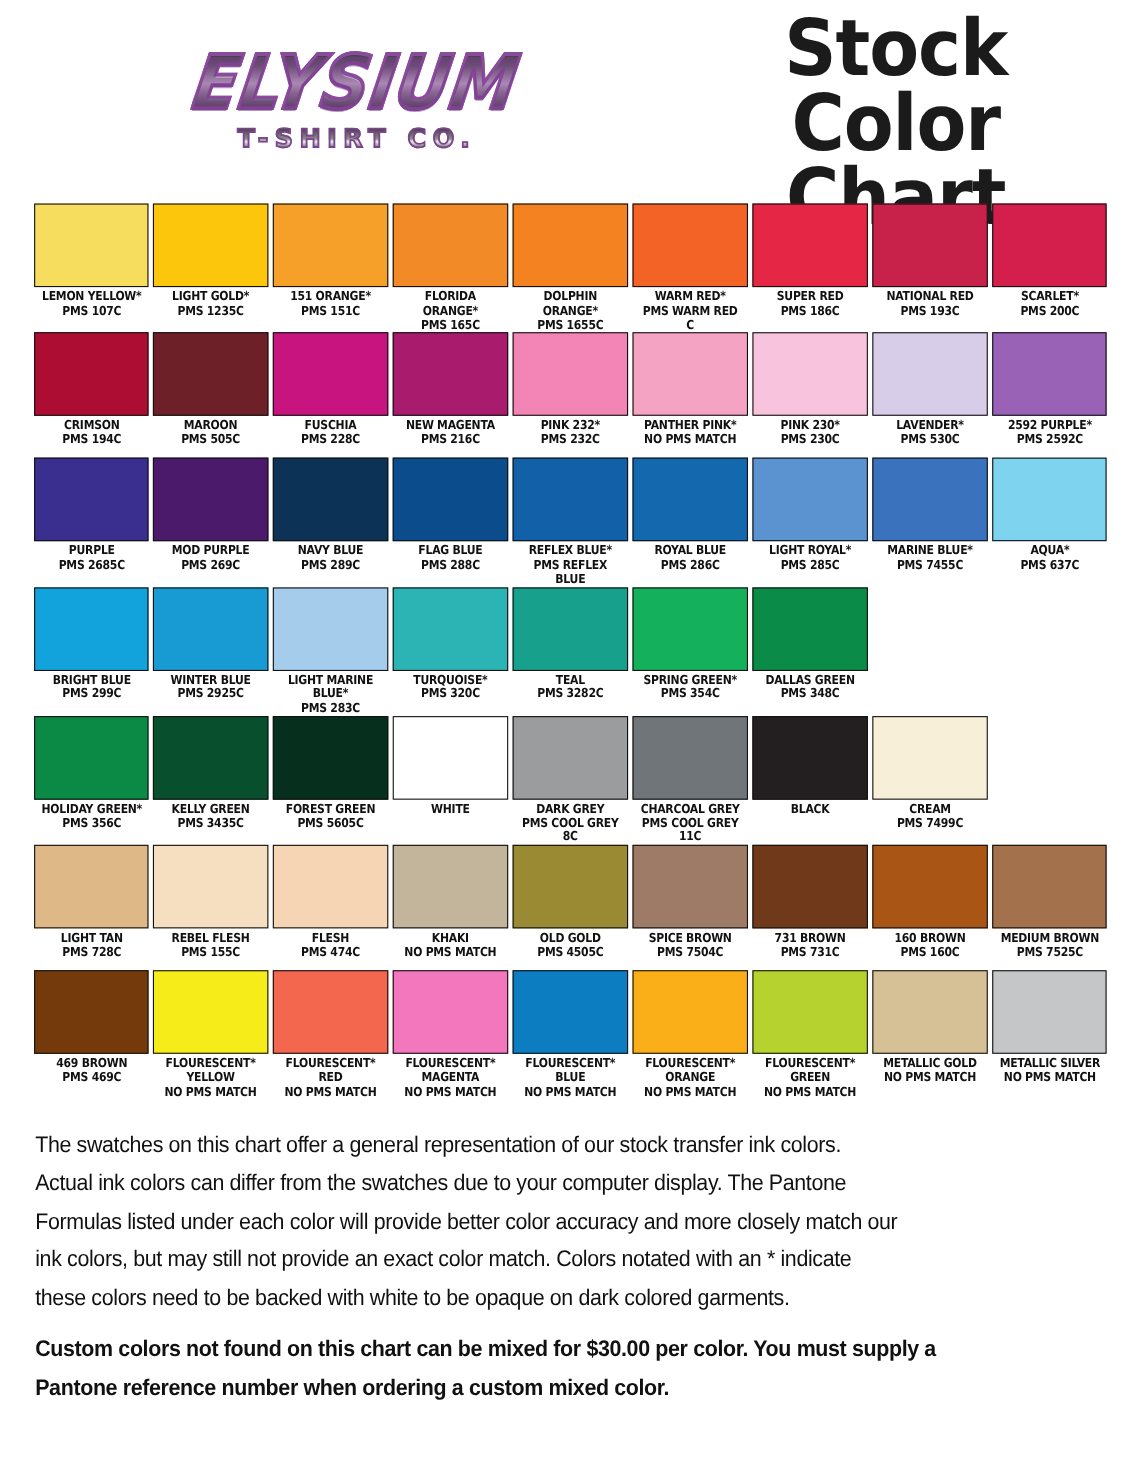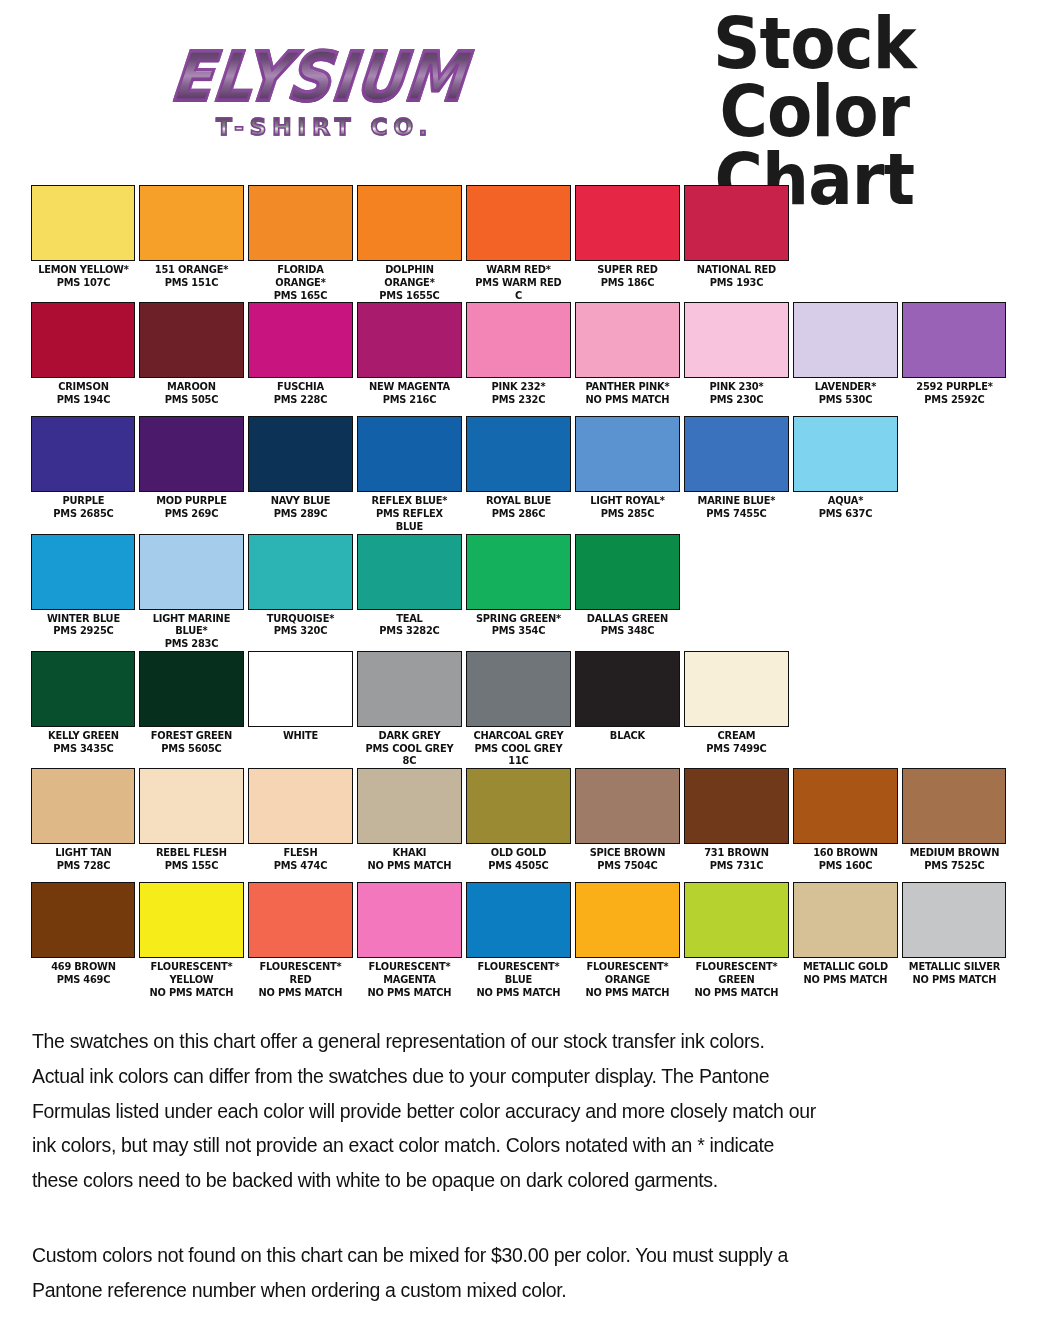--- a/index.html
+++ b/index.html
@@ -117,21 +117,21 @@
   }
   .footer p {
     margin: 0 0 4px 0;
     font-family: "Liberation Sans", sans-serif;
     font-size: 20.5px;
     line-height: 1.5;
     letter-spacing: -.35px;
     transform: scaleX(.95);
     transform-origin: left top;
   }
-  .footer .para2 { margin-top: 44px; }
+  .footer .para2 { margin-top: 16px; font-weight: bold; }
 </style>
 </head>
 <body>
 
 <div id="page">
 
   <div class="header">
     <div class="logo-block">
       <div class="logo-word">ELYSIUM</div>
       <div class="logo-sub">T-SHIRT CO.</div>
@@ -142,20 +142,24 @@
     </div>
   </div>
 
   <div class="grid" id="swatch-grid">
       <div class="row">
         <div class="cell">
           <div class="swatch" title="LEMON YELLOW*" style="background: rgb(247, 221, 94);"></div>
           <div class="caption"><span class="name-line">LEMON YELLOW*</span><span class="pms-line">PMS 107C</span></div>
         </div>
         <div class="cell">
+          <div class="swatch" title="LIGHT GOLD*" style="background: rgb(252, 198, 12);"></div>
+          <div class="caption"><span class="name-line">LIGHT GOLD*</span><span class="pms-line">PMS 1235C</span></div>
+        </div>
+        <div class="cell">
           <div class="swatch" title="151 ORANGE*" style="background: rgb(246, 160, 41);"></div>
           <div class="caption"><span class="name-line">151 ORANGE*</span><span class="pms-line">PMS 151C</span></div>
         </div>
         <div class="cell">
           <div class="swatch" title="FLORIDA ORANGE*" style="background: rgb(242, 139, 39);"></div>
           <div class="caption"><span class="name-line">FLORIDA ORANGE*</span><span class="pms-line">PMS 165C</span></div>
         </div>
         <div class="cell">
           <div class="swatch" title="DOLPHIN ORANGE*" style="background: rgb(245, 130, 32);"></div>
           <div class="caption"><span class="name-line">DOLPHIN ORANGE*</span><span class="pms-line">PMS 1655C</span></div>
@@ -165,20 +169,24 @@
           <div class="caption"><span class="name-line">WARM RED*</span><span class="pms-line">PMS WARM RED C</span></div>
         </div>
         <div class="cell">
           <div class="swatch" title="SUPER RED" style="background: rgb(229, 38, 68);"></div>
           <div class="caption"><span class="name-line">SUPER RED</span><span class="pms-line">PMS 186C</span></div>
         </div>
         <div class="cell">
           <div class="swatch" title="NATIONAL RED" style="background: rgb(200, 34, 74);"></div>
           <div class="caption"><span class="name-line">NATIONAL RED</span><span class="pms-line">PMS 193C</span></div>
         </div>
+        <div class="cell">
+          <div class="swatch" title="SCARLET*" style="background: rgb(212, 30, 76);"></div>
+          <div class="caption"><span class="name-line">SCARLET*</span><span class="pms-line">PMS 200C</span></div>
+        </div>
       </div>
       <div class="row">
         <div class="cell">
           <div class="swatch" title="CRIMSON" style="background: rgb(174, 13, 51);"></div>
           <div class="caption"><span class="name-line">CRIMSON</span><span class="pms-line">PMS 194C</span></div>
         </div>
         <div class="cell">
           <div class="swatch" title="MAROON" style="background: rgb(110, 32, 41);"></div>
           <div class="caption"><span class="name-line">MAROON</span><span class="pms-line">PMS 505C</span></div>
         </div>
@@ -218,20 +226,24 @@
         </div>
         <div class="cell">
           <div class="swatch" title="MOD PURPLE" style="background: rgb(76, 26, 107);"></div>
           <div class="caption"><span class="name-line">MOD PURPLE</span><span class="pms-line">PMS 269C</span></div>
         </div>
         <div class="cell">
           <div class="swatch" title="NAVY BLUE" style="background: rgb(12, 50, 85);"></div>
           <div class="caption"><span class="name-line">NAVY BLUE</span><span class="pms-line">PMS 289C</span></div>
         </div>
         <div class="cell">
+          <div class="swatch" title="FLAG BLUE" style="background: rgb(11, 76, 140);"></div>
+          <div class="caption"><span class="name-line">FLAG BLUE</span><span class="pms-line">PMS 288C</span></div>
+        </div>
+        <div class="cell">
           <div class="swatch" title="REFLEX BLUE*" style="background: rgb(18, 96, 168);"></div>
           <div class="caption"><span class="name-line">REFLEX BLUE*</span><span class="pms-line">PMS REFLEX BLUE</span></div>
         </div>
         <div class="cell">
           <div class="swatch" title="ROYAL BLUE" style="background: rgb(19, 104, 174);"></div>
           <div class="caption"><span class="name-line">ROYAL BLUE</span><span class="pms-line">PMS 286C</span></div>
         </div>
         <div class="cell">
           <div class="swatch" title="LIGHT ROYAL*" style="background: rgb(90, 147, 207);"></div>
           <div class="caption"><span class="name-line">LIGHT ROYAL*</span><span class="pms-line">PMS 285C</span></div>
@@ -240,20 +252,24 @@
           <div class="swatch" title="MARINE BLUE*" style="background: rgb(59, 114, 190);"></div>
           <div class="caption"><span class="name-line">MARINE BLUE*</span><span class="pms-line">PMS 7455C</span></div>
         </div>
         <div class="cell">
           <div class="swatch" title="AQUA*" style="background: rgb(126, 211, 238);"></div>
           <div class="caption"><span class="name-line">AQUA*</span><span class="pms-line">PMS 637C</span></div>
         </div>
       </div>
       <div class="row">
         <div class="cell">
+          <div class="swatch" title="BRIGHT BLUE" style="background: rgb(18, 163, 220);"></div>
+          <div class="caption"><span class="name-line">BRIGHT BLUE</span><span class="pms-line">PMS 299C</span></div>
+        </div>
+        <div class="cell">
           <div class="swatch" title="WINTER BLUE" style="background: rgb(24, 154, 211);"></div>
           <div class="caption"><span class="name-line">WINTER BLUE</span><span class="pms-line">PMS 2925C</span></div>
         </div>
         <div class="cell">
           <div class="swatch" title="LIGHT MARINE BLUE*" style="background: rgb(166, 204, 236);"></div>
           <div class="caption"><span class="name-line">LIGHT MARINE BLUE*</span><span class="pms-line">PMS 283C</span></div>
         </div>
         <div class="cell">
           <div class="swatch" title="TURQUOISE*" style="background: rgb(44, 180, 180);"></div>
           <div class="caption"><span class="name-line">TURQUOISE*</span><span class="pms-line">PMS 320C</span></div>
@@ -265,20 +281,24 @@
         <div class="cell">
           <div class="swatch" title="SPRING GREEN*" style="background: rgb(20, 176, 91);"></div>
           <div class="caption"><span class="name-line">SPRING GREEN*</span><span class="pms-line">PMS 354C</span></div>
         </div>
         <div class="cell">
           <div class="swatch" title="DALLAS GREEN" style="background: rgb(11, 139, 72);"></div>
           <div class="caption"><span class="name-line">DALLAS GREEN</span><span class="pms-line">PMS 348C</span></div>
         </div>
       </div>
       <div class="row">
+        <div class="cell">
+          <div class="swatch" title="HOLIDAY GREEN*" style="background: rgb(10, 138, 69);"></div>
+          <div class="caption"><span class="name-line">HOLIDAY GREEN*</span><span class="pms-line">PMS 356C</span></div>
+        </div>
         <div class="cell">
           <div class="swatch" title="KELLY GREEN" style="background: rgb(8, 80, 45);"></div>
           <div class="caption"><span class="name-line">KELLY GREEN</span><span class="pms-line">PMS 3435C</span></div>
         </div>
         <div class="cell">
           <div class="swatch" title="FOREST GREEN" style="background: rgb(6, 48, 29);"></div>
           <div class="caption"><span class="name-line">FOREST GREEN</span><span class="pms-line">PMS 5605C</span></div>
         </div>
         <div class="cell">
           <div class="swatch" title="WHITE" style="background: rgb(255, 255, 255);"></div>

